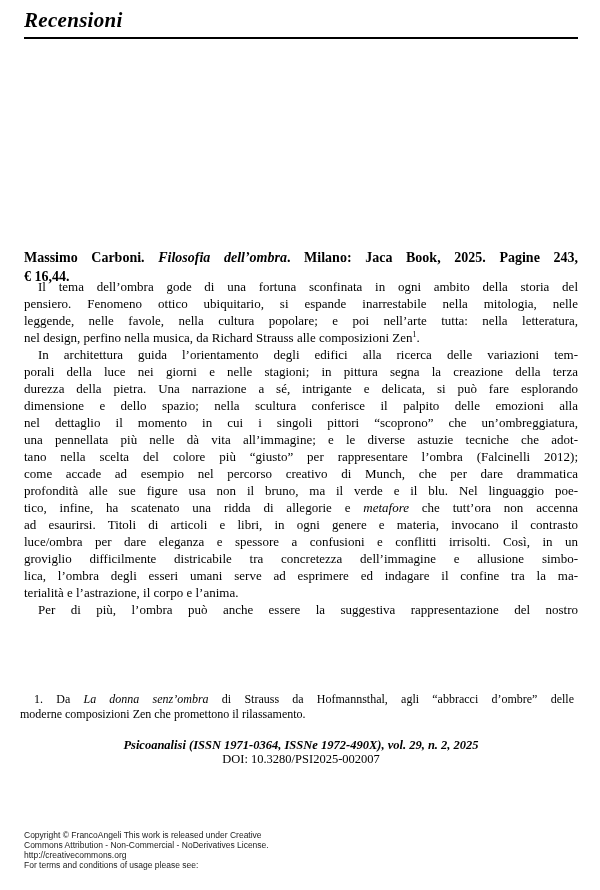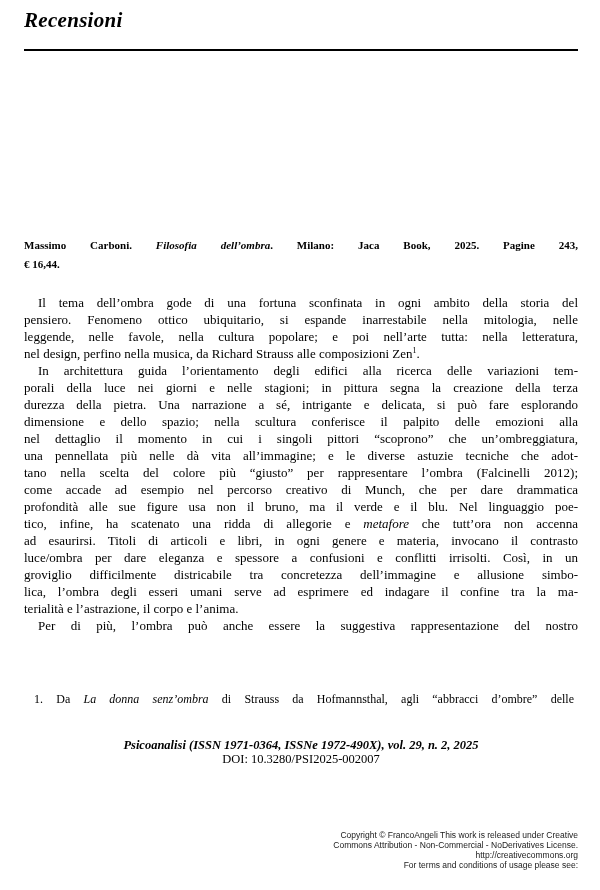--- a/index.html
+++ b/index.html
@@ -13,45 +13,45 @@
     overflow: hidden;
   }
   .serif { font-family: "Liberation Serif", serif; }
 
   .header {
     position: absolute;
     left: 24px;
     top: 9px;
     width: 554px;
     border-bottom: 2px solid #000;
-    padding-bottom: 17px;
+    padding-bottom: 5px;
   }
   .header-title {
     font-family: "Liberation Serif", serif;
     font-style: italic;
     font-weight: bold;
     font-size: 21px;
     line-height: 23px;
     letter-spacing: 0.3px;
   }
 
   .citation {
     position: absolute;
     left: 24px;
-    top: 236px;
+    top: 248px;
     width: 554px;
-    font-size: 11px;
+    font-size: 14px;
     line-height: 19px;
     font-weight: bold;
   }
 
   .bodytext {
     position: absolute;
     left: 24px;
-    top: 294px;
+    top: 278px;
     width: 554px;
     font-size: 13px;
     line-height: 17px;
   }
 
   .footnote {
     position: absolute;
     left: 20px;
     top: 692px;
     width: 554px;
@@ -69,21 +69,21 @@
     font-size: 12.5px;
     line-height: 14px;
   }
   .journal .issue { font-style: italic; font-weight: bold; }
 
   .copyright {
     position: absolute;
     left: 24px;
     top: 830px;
     width: 554px;
-    text-align: right;
+    text-align: left;
     font-family: "Liberation Sans", sans-serif;
     font-size: 8.5px;
     line-height: 10px;
     color: #1a1a1a;
   }
 
   .line { text-align: justify; text-align-last: justify; }
   .line.last { text-align-last: left; }
   .line.indent { text-indent: 14px; }
   .line .i { font-style: italic; }
@@ -128,20 +128,21 @@
         <div class="line"><span>lica, l’ombra degli esseri umani serve ad esprimere ed indagare il confine tra la ma-</span></div>
         <div class="line last"><span>terialità e l’astrazione, il corpo e l’anima.</span></div>
       </div>
       <div class="para">
         <div class="line indent"><span>Per di più, l’ombra può anche essere la suggestiva rappresentazione del nostro</span></div>
       </div>
     </div>
 
   <div class="footnote serif">
       <div class="line indent"><span>1. Da </span><span class="i">La donna senz’ombra</span><span> di Strauss da Hofmannsthal, agli “abbracci d’ombre” delle</span></div>
+      <div class="line last"><span>moderne composizioni Zen che promettono il rilassamento.</span></div>
     </div>
 
   <div class="journal">
     <div class="issue">Psicoanalisi (ISSN 1971-0364, ISSNe 1972-490X), vol. 29, n. 2, 2025</div>
     <div class="doi">DOI: 10.3280/PSI2025-002007</div>
   </div>
 
   <div class="copyright">
       <div>Copyright © FrancoAngeli This work is released under Creative</div>
       <div>Commons Attribution - Non-Commercial - NoDerivatives License.</div>

